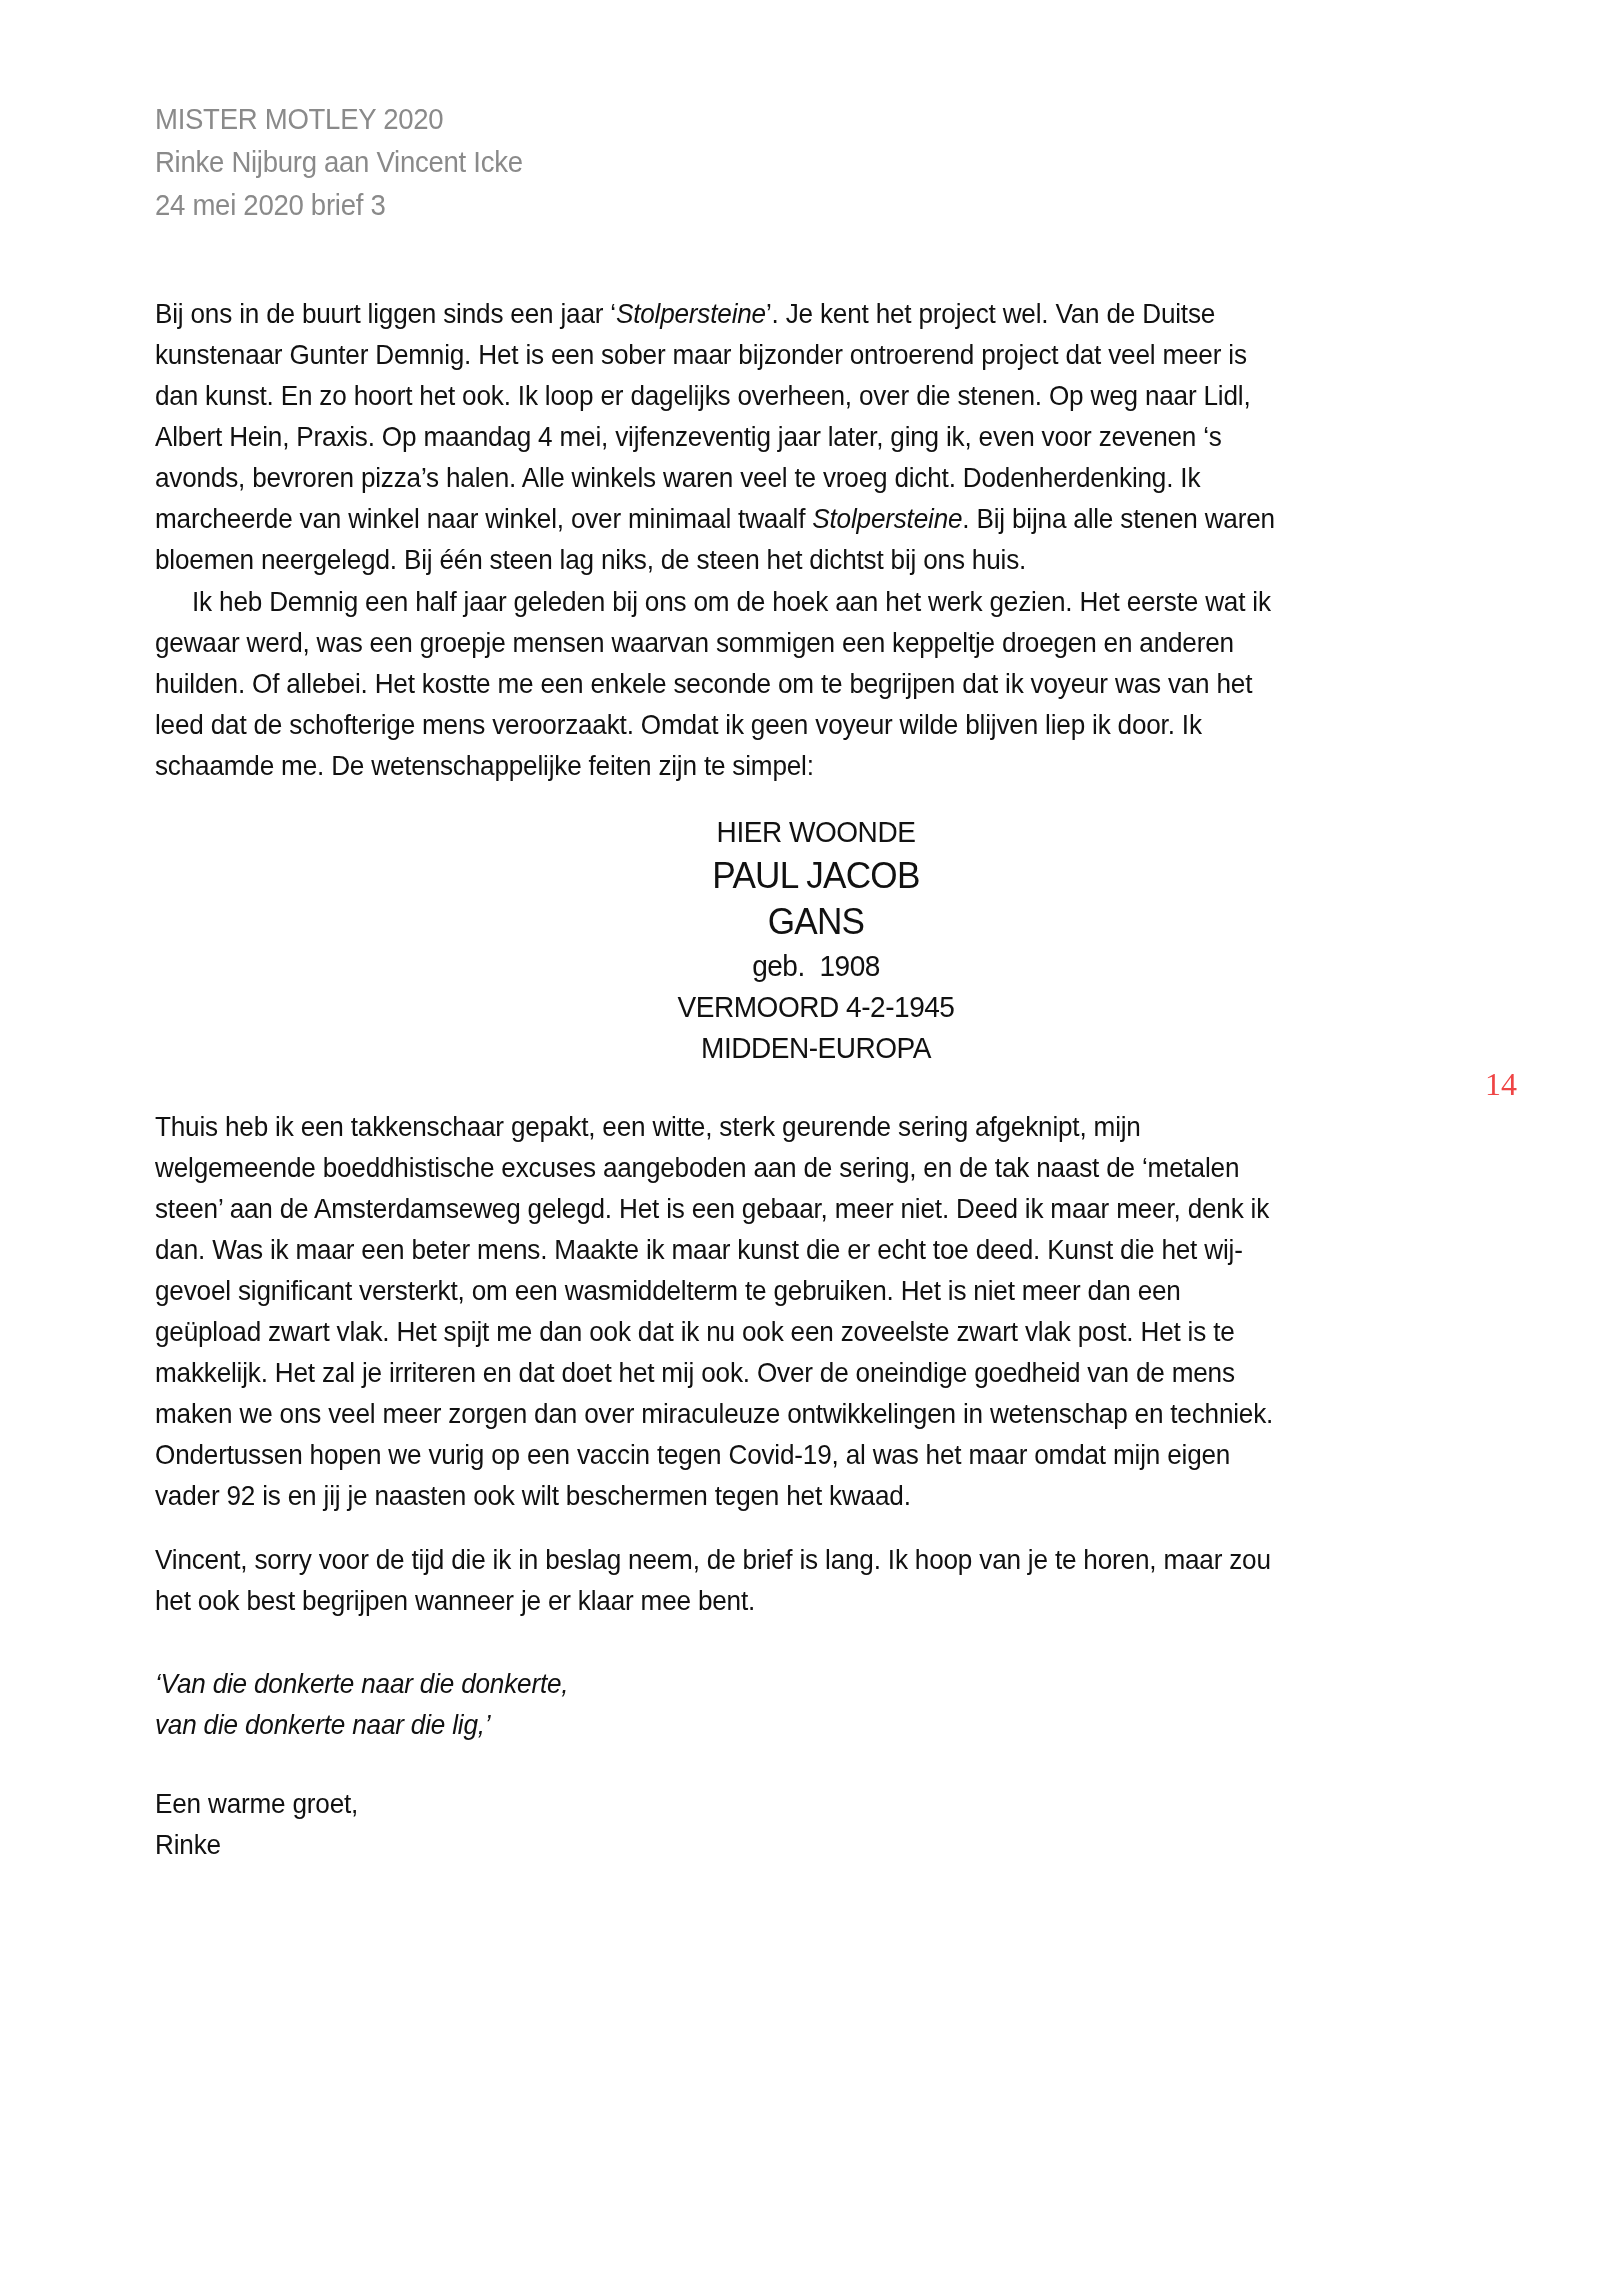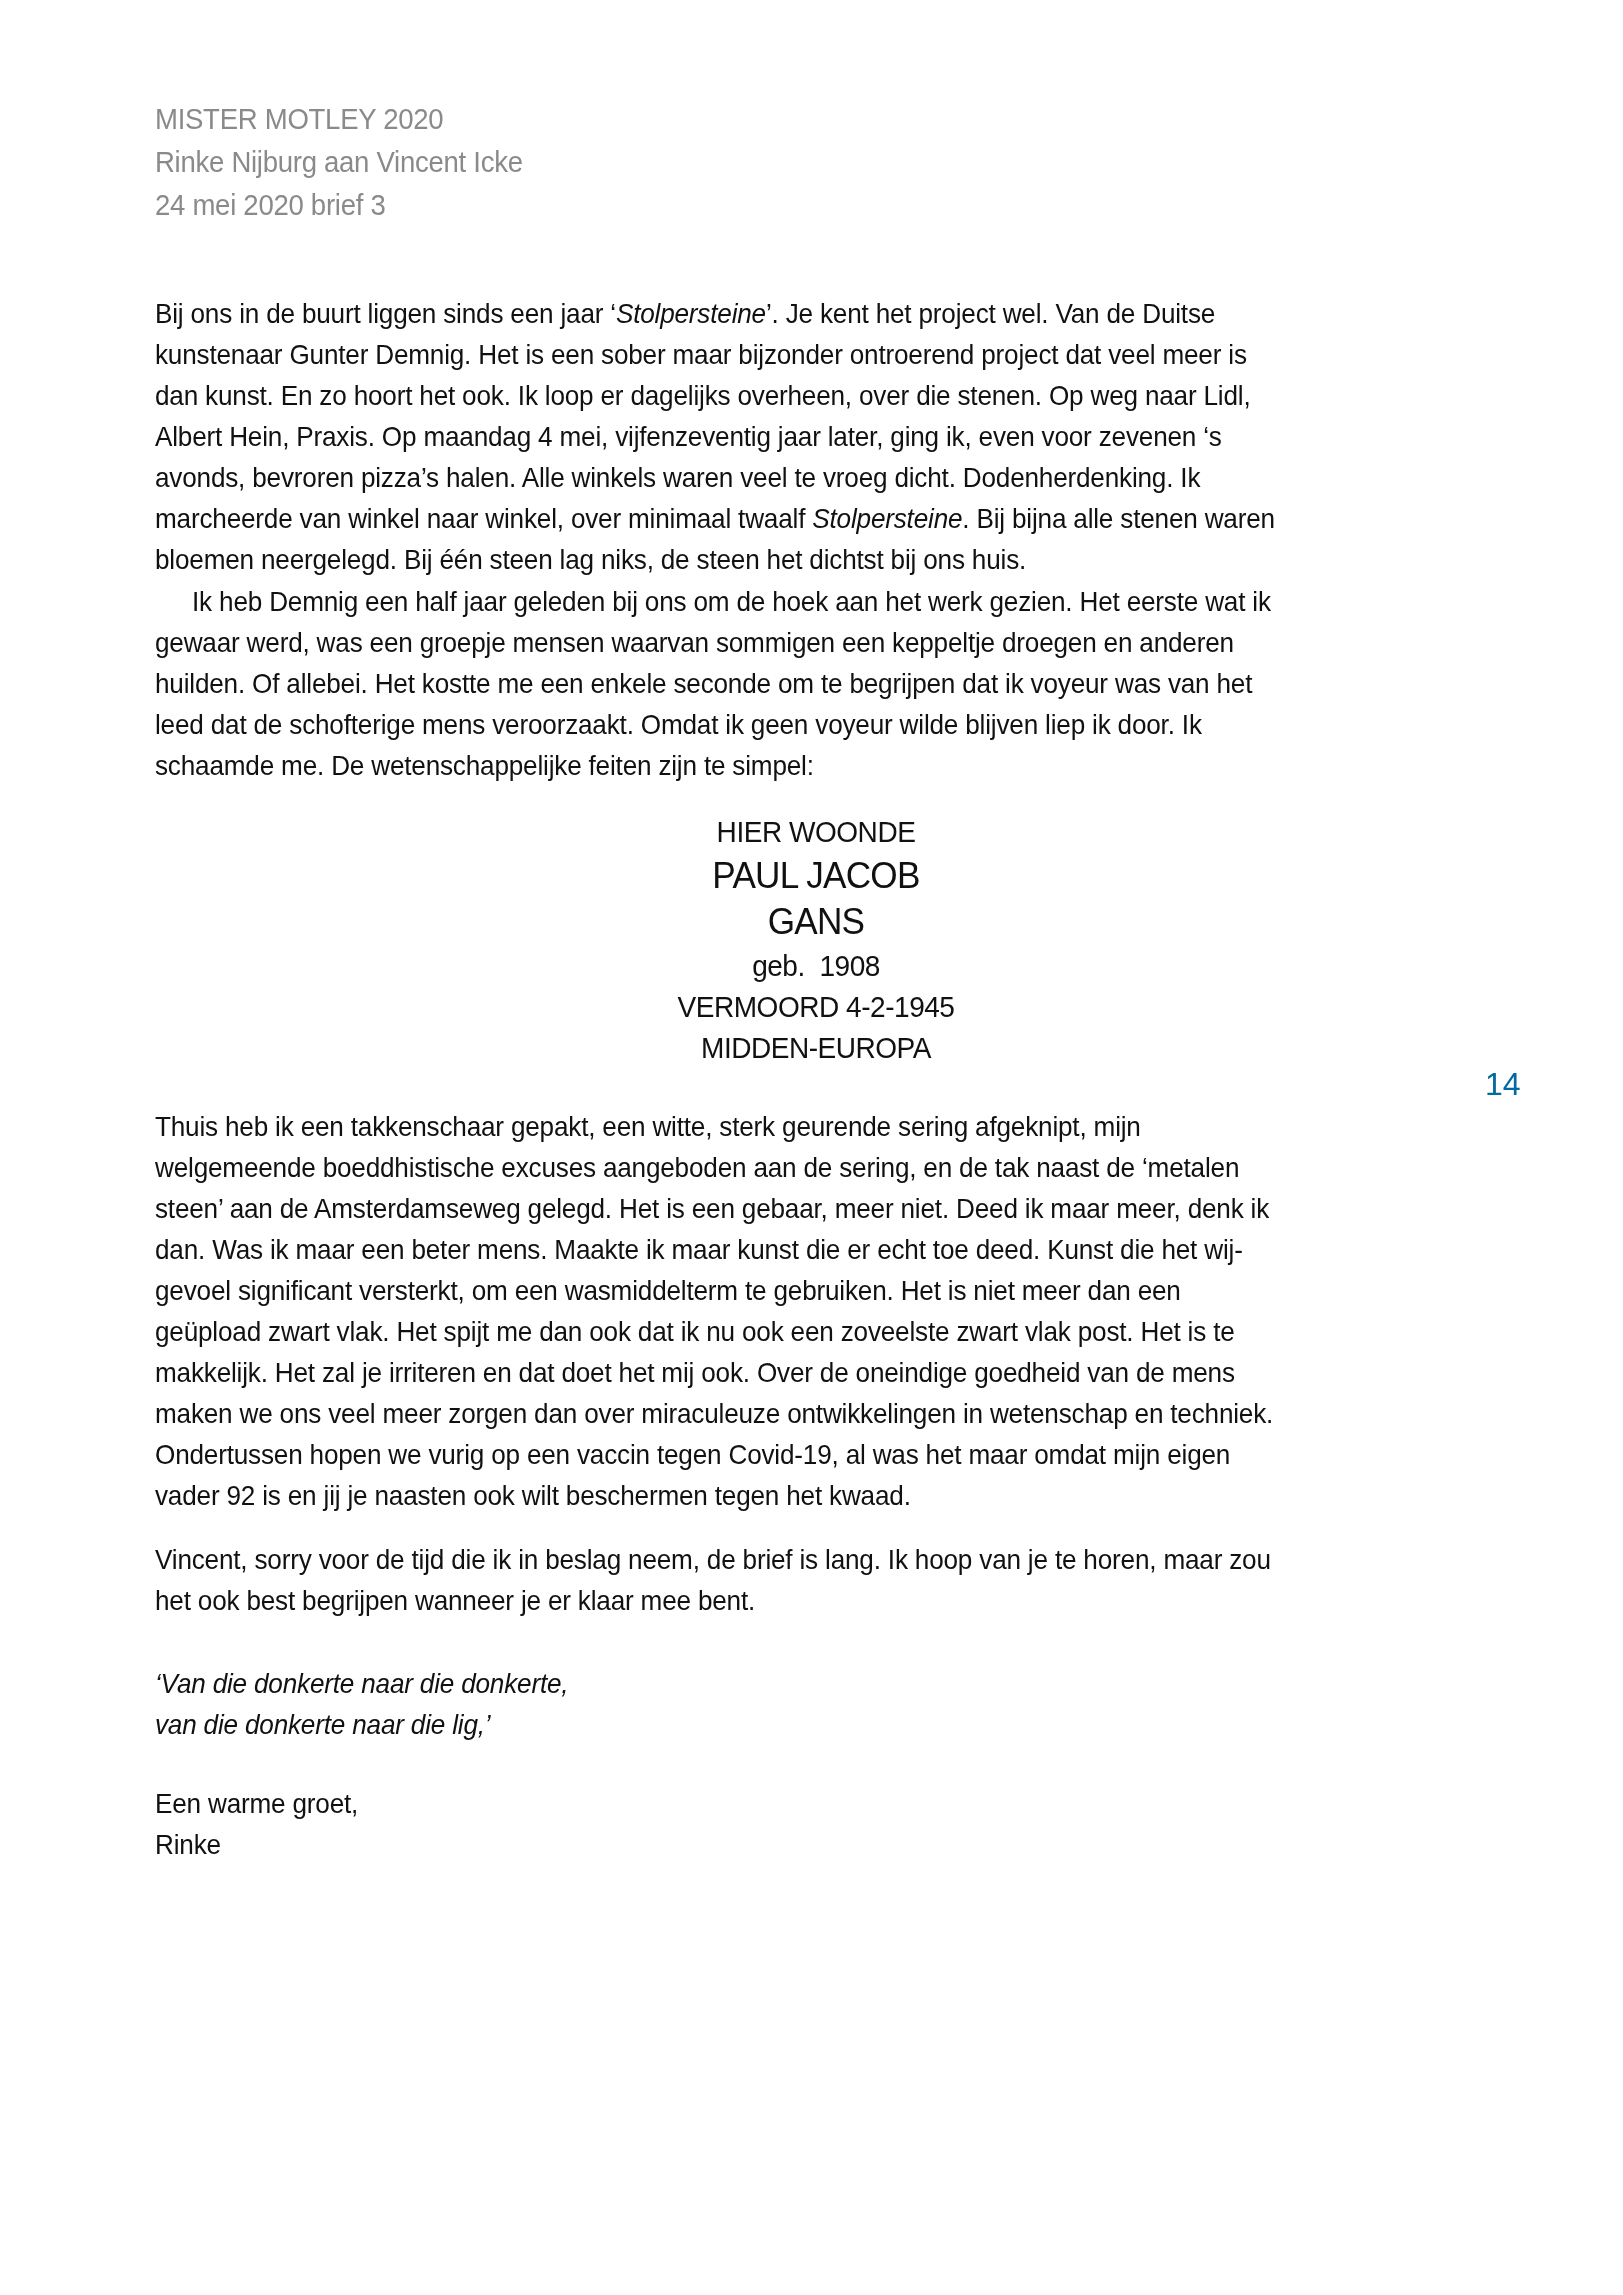--- a/index.html
+++ b/index.html
@@ -39,23 +39,23 @@
     transform: scaleX(0.95); transform-origin: 50% 0;
     letter-spacing: -0.5px;
   }
   .mem-s { font-size: 29.5px; line-height: 43px; }
   .mem-l { font-size: 37px; line-height: 46px; letter-spacing: -0.8px; }
   .mem-m { font-size: 29.5px; line-height: 41px; }
   .memorial div { white-space: pre; }
 
   .pagenum {
     position: absolute; left: 1485px; top: 1067px;
-    font-family: Liberation Sans, sans-serif;
+    font-family: Liberation Serif, serif;
     font-size: 32px; line-height: 34px;
-    color: #0369a1;
+    color: #ef4444;
     text-align: right;
   }
 
   .para3   { position: absolute; left: 155px; top: 1106px; }
   .para4   { position: absolute; left: 155px; top: 1539px; }
   .quote   { position: absolute; left: 155px; top: 1663px; font-style: italic; }
   .closing { position: absolute; left: 155px; top: 1783px; }
 </style>
 </head>
 <body>

